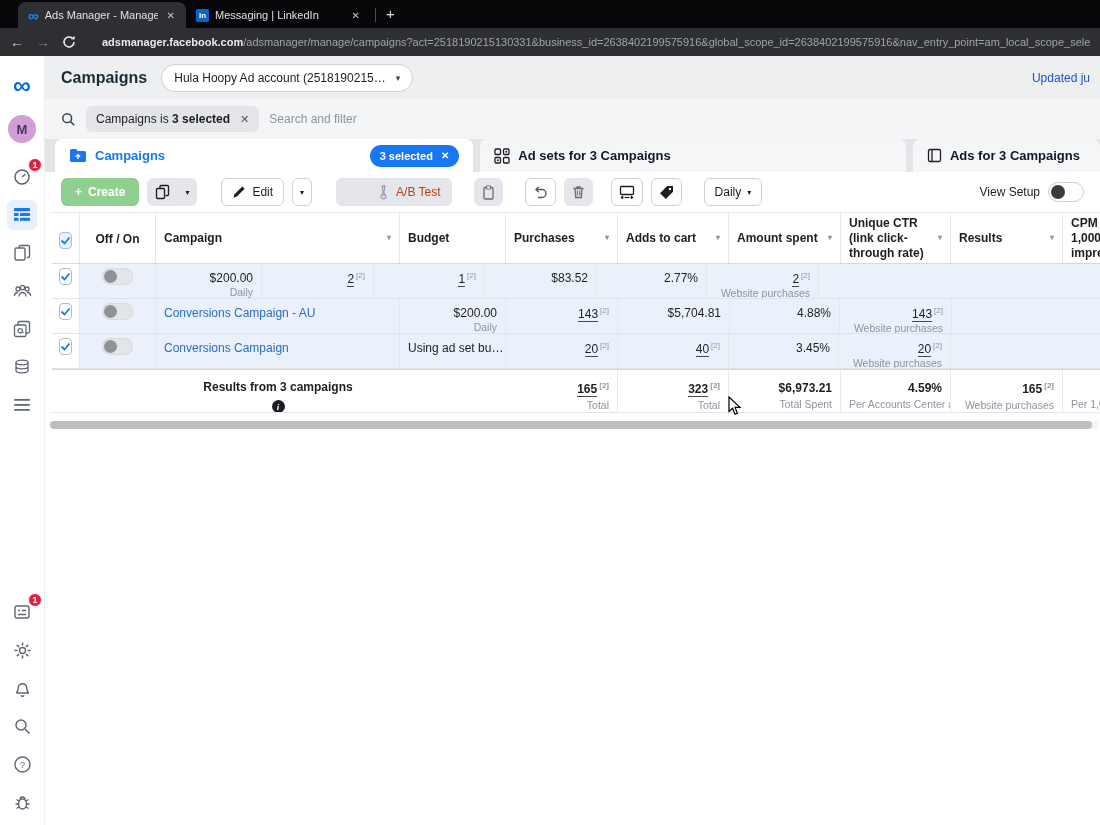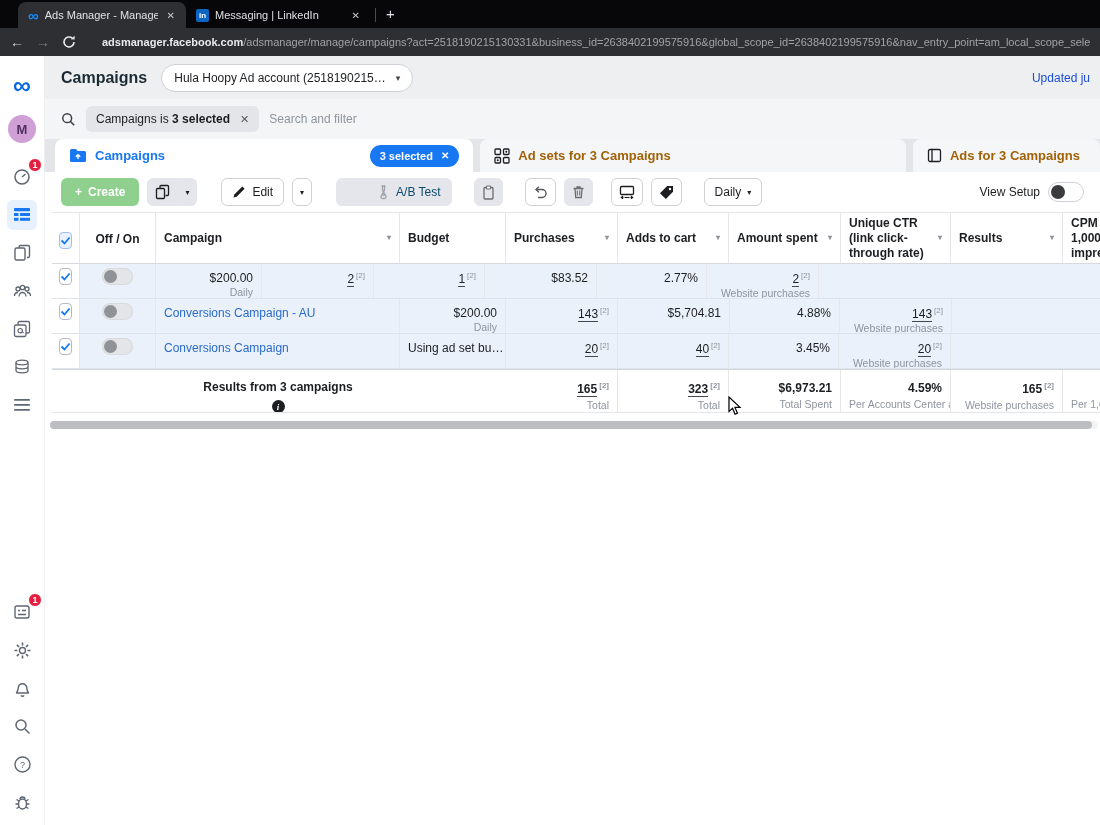--- a/index.html
+++ b/index.html
@@ -56,35 +56,35 @@
   .searchrow { height:40px; background:#f4f5f6; display:flex; align-items:center; padding:0 16px; gap:10px; }
   .chip { background:#e3e5e8; border-radius:6px; height:26px; display:flex; align-items:center;
     gap:10px; padding:0 10px; font-size:12px; color:#1c1e21; }
   .chip b { font-weight:bold; }
   .chip .x { color:#55585c; font-size:11px; }
   .placeholder { font-size:12px; color:#8d949e; }
 
   
   .leveltabs { height:33px; background:#e3e5e9; display:flex; padding-left:10px; position:relative; }
   .ltab { height:33px; display:flex; align-items:center; gap:8px; padding:0 14px;
-    border-radius:8px 8px 0 0; font-size:13px; font-weight:bold; color:#a16207; position:relative; }
+    border-radius:8px 8px 0 0; font-size:13px; font-weight:bold; color:#0f172a; position:relative; }
   .ltab.active { background:#fff; color:#1877f2; width:450px; }
   .ltab.idle { background:#f5f6f8; margin-left:7px; }
   .ltab.adsets { width:458px; }
   .ltab.ads { width:200px; }
   .selpill { margin-left:auto; background:#1877f2; color:#fff; font-size:11px; font-weight:bold;
     border-radius:12px; height:22px; display:flex; align-items:center; gap:8px; padding:0 10px; }
   .selpill .x { font-size:10px; }
 
   
   .toolbar { height:40px; background:#fff; display:flex; align-items:center; padding:0 16px; gap:8px; }
   .btn { height:28px; border-radius:6px; display:flex; align-items:center; gap:6px; padding:0 10px;
     font-size:12px; color:#1c1e21; background:#fff; border:1px solid #ced0d4; }
   .btn.gray { background:#e4e6eb; border-color:#e4e6eb; }
-  .btn.disabled { color:#0c4a6e;padding-left:40px; }
+  .btn.disabled { color:#c2410c;padding-left:40px; }
   .btn.icon-only { padding:0 7px; }
   .btn-create { background:#8fd08f; border:none; color:#fff; font-weight:bold; height:28px;
     border-radius:6px; display:flex; align-items:center; gap:6px; padding:0 14px; font-size:12px; }
   .grp { display:flex; }
   .grp .btn:first-child { border-radius:6px 0 0 6px; }
   .grp .btn:last-child { border-radius:0 6px 6px 0; border-left:none; }
   .car-sm { font-size:8px; color:#1c1e21; }
   .view-setup { margin-left:auto; display:flex; align-items:center; gap:8px; font-size:12px; color:#1c1e21; }
   .vs-toggle { width:36px; height:20px; background:#fff; border:1px solid #ccd0d5; border-radius:11px; position:relative; }
   .vs-toggle .knob { position:absolute; left:2px; top:2px; width:14px; height:14px; border-radius:50%; background:#3a3b3e; }

